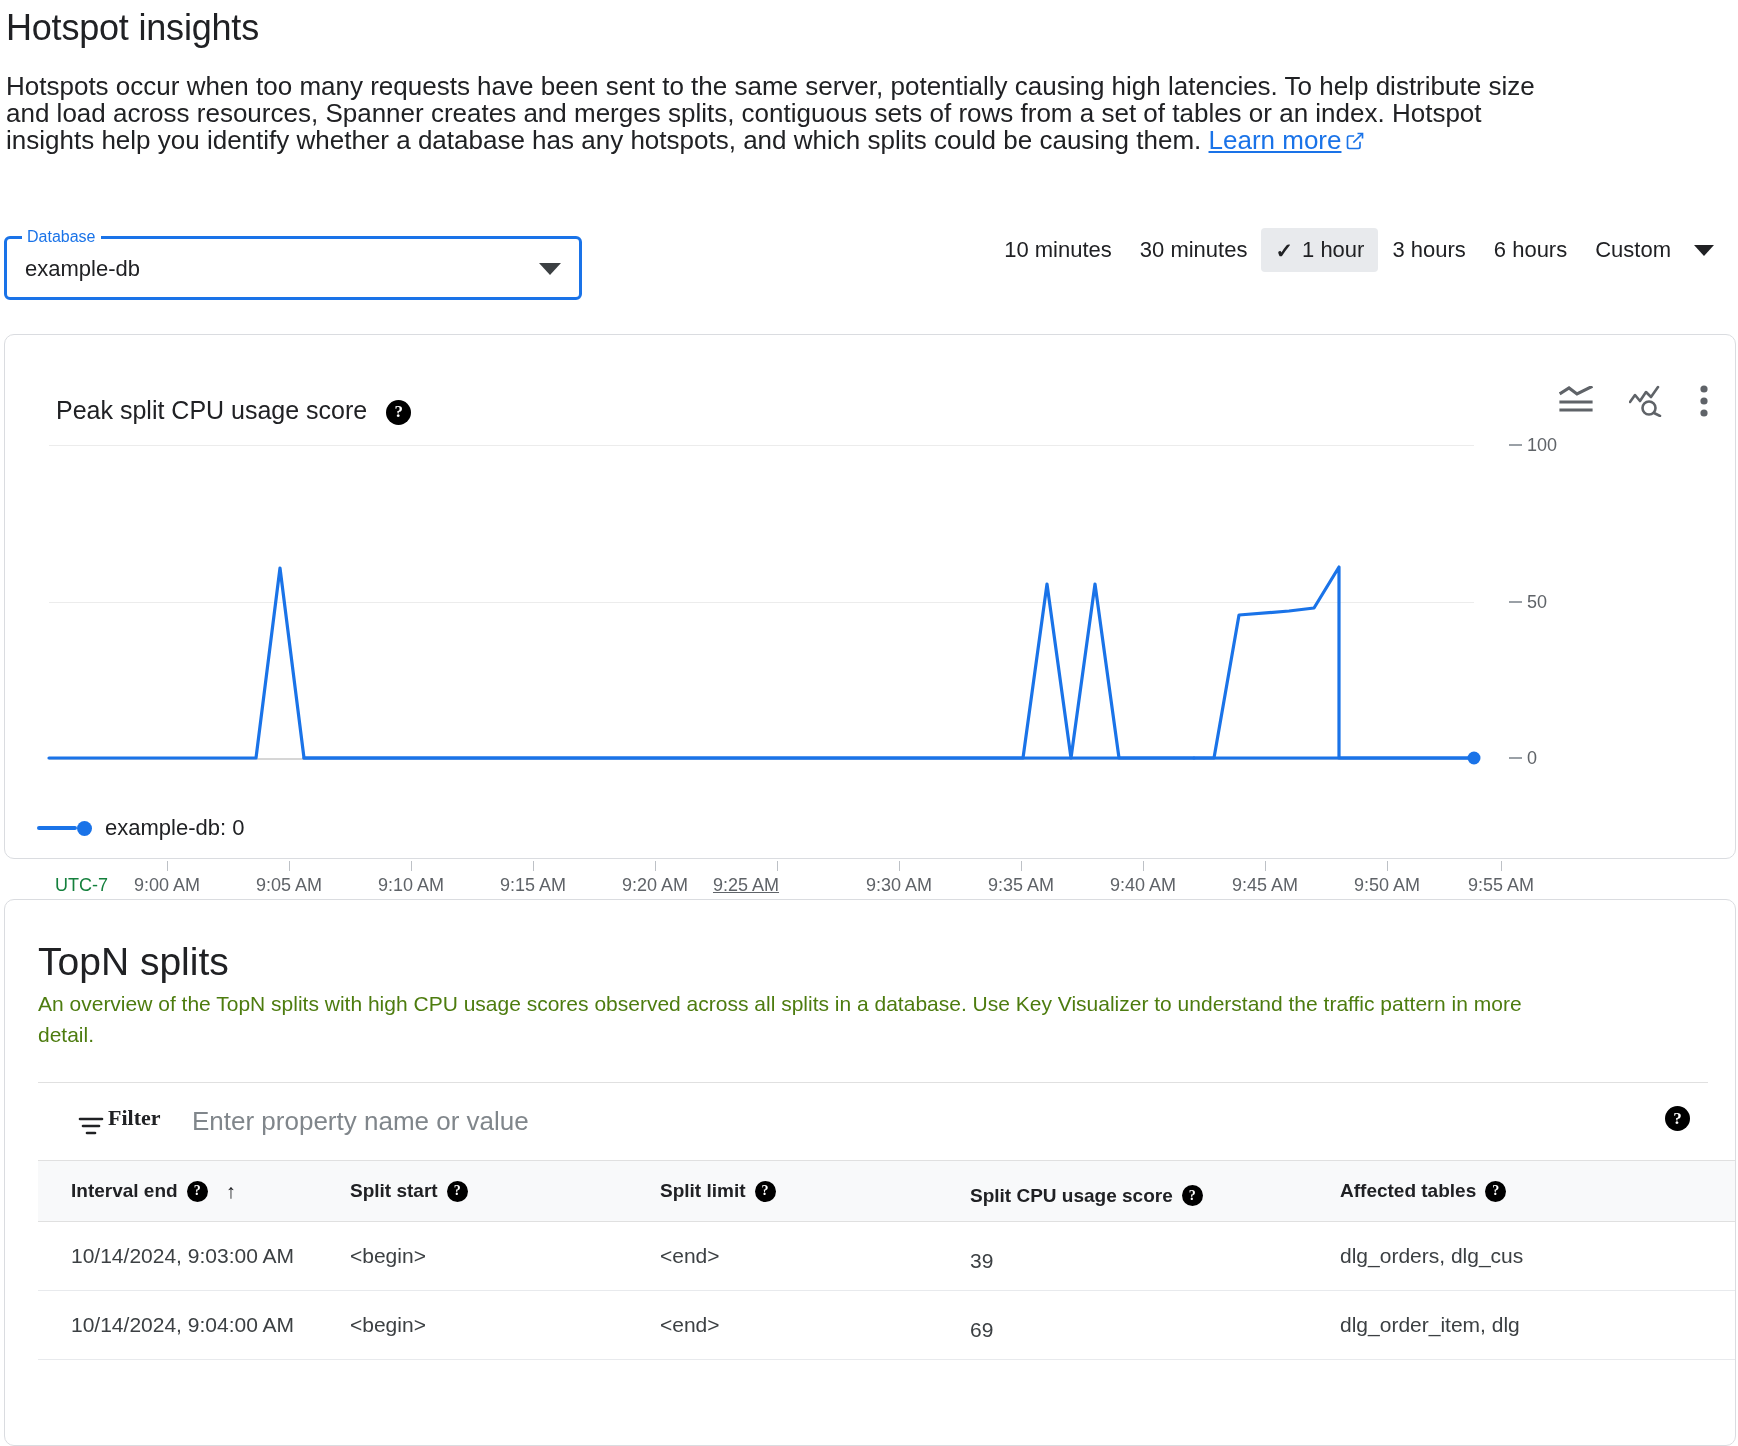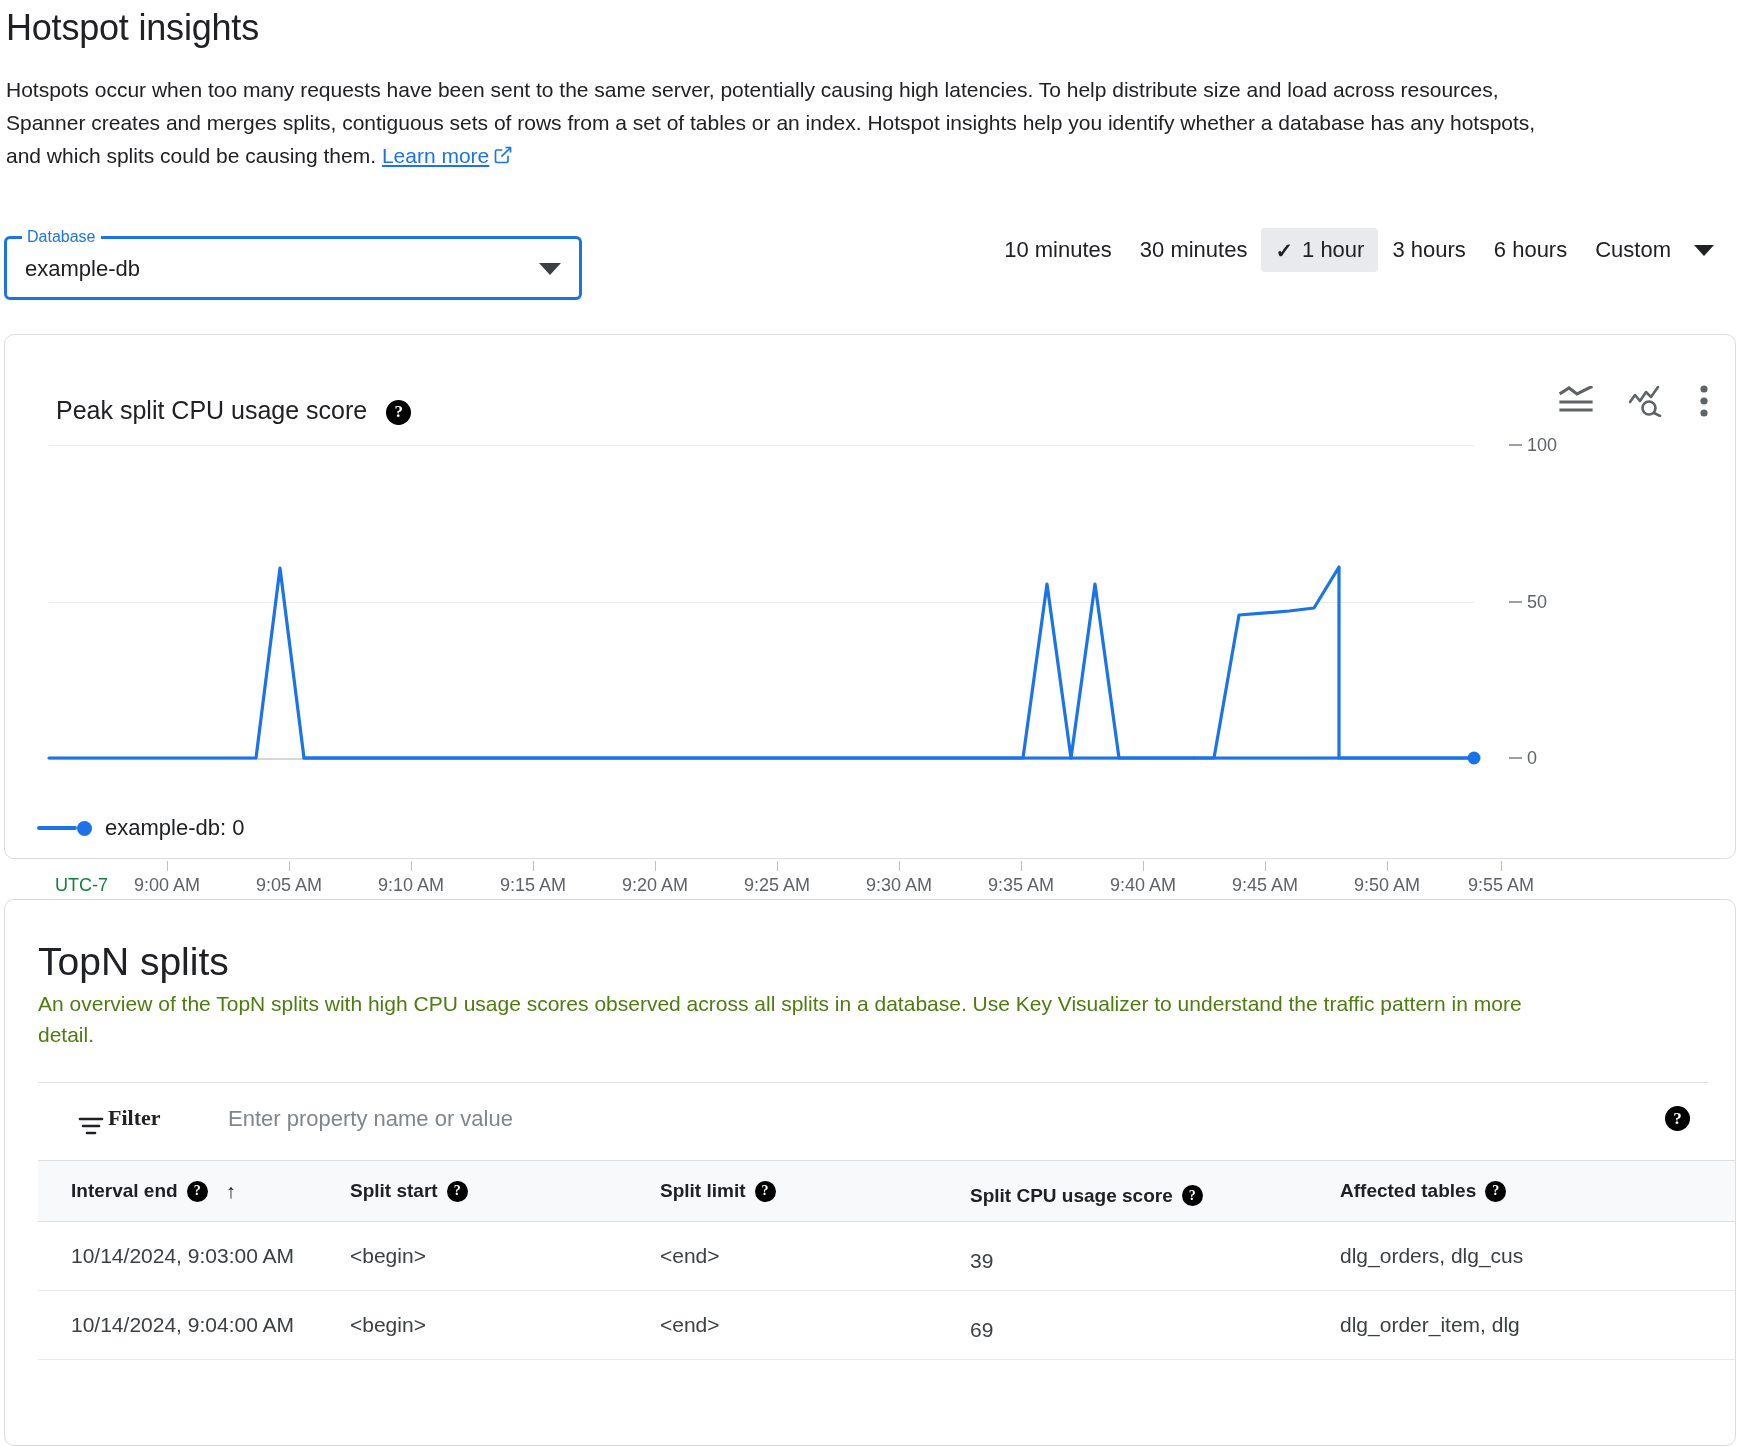--- a/index.html
+++ b/index.html
@@ -14,21 +14,21 @@
   .page { position: relative; width: 1738px; height: 1194px; }
 
   
   .page-title {
     position: absolute; left: 6px; top: 6px;
     font-size: 36px; font-weight: 400; letter-spacing: -0.2px;
     color: #202124; line-height: 44px;
   }
   .page-desc {
     position: absolute; left: 6px; top: 73px; width: 1568px;
-    font-size: 21px; line-height: 33px; color: #202124;
+    font-size: 26px; line-height: 27px; color: #202124;
   }
   .learn-more {
     color: #1a73e8; text-decoration: underline; cursor: pointer;
     white-space: nowrap;
   }
   .ext-icon { display: inline-block; vertical-align: -2px; margin-left: 4px; }
 
   
   .db-select {
     position: absolute; left: 4px; top: 236px; width: 578px; height: 64px;
@@ -149,21 +149,21 @@
     border-top: 1px solid #e0e0e0;
   }
   .filter-icon { position: absolute; left: 40px; top: 32px; cursor: pointer; }
   .filter-label {
     position: absolute; left: 70px; top: 22px;
     font-size: 22px; font-weight: 700; color: #202124; cursor: pointer; font-family: Liberation Serif, serif;
   }
   .filter-input {
     position: absolute; left: 152px; top: 22px; width: 760px;
     border: none; outline: none; background: transparent;
-    font-size: 22px; color: #000000; font-family: "Liberation Sans", sans-serif; margin-left: 36px;
+    font-size: 26px; color: #000000; font-family: "Liberation Sans", sans-serif;
   }
   .filter-input::placeholder { color: #80868b; }
   .filter-help { position: absolute; right: 18px; top: 23px; }
 
   .tbl { position: absolute; left: 33px; top: 260px; width: 1705px; }
   .tbl-head {
     display: flex; align-items: center; height: 62px;
     background: #f8f9fa; border-top: 1px solid #e0e0e0;
     border-bottom: 1px solid #e0e0e0;
   }
@@ -283,21 +283,21 @@
         <span class="xt" style="left:118px;">9:00 AM</span>
         <span class="xt-mark" style="left:118px;"></span>
         <span class="xt" style="left:240px;">9:05 AM</span>
         <span class="xt-mark" style="left:240px;"></span>
         <span class="xt" style="left:362px;">9:10 AM</span>
         <span class="xt-mark" style="left:362px;"></span>
         <span class="xt" style="left:484px;">9:15 AM</span>
         <span class="xt-mark" style="left:484px;"></span>
         <span class="xt" style="left:606px;">9:20 AM</span>
         <span class="xt-mark" style="left:606px;"></span>
-        <span class="xt" style="left:728px;">9:25 AM</span>
+        <span class="xt" style="left:697px;text-decoration:underline;">9:25 AM</span>
         <span class="xt-mark" style="left:728px;"></span>
         <span class="xt" style="left:850px;">9:30 AM</span>
         <span class="xt-mark" style="left:850px;"></span>
         <span class="xt" style="left:972px;">9:35 AM</span>
         <span class="xt-mark" style="left:972px;"></span>
         <span class="xt" style="left:1094px;">9:40 AM</span>
         <span class="xt-mark" style="left:1094px;"></span>
         <span class="xt" style="left:1216px;">9:45 AM</span>
         <span class="xt-mark" style="left:1216px;"></span>
         <span class="xt" style="left:1338px;">9:50 AM</span>

